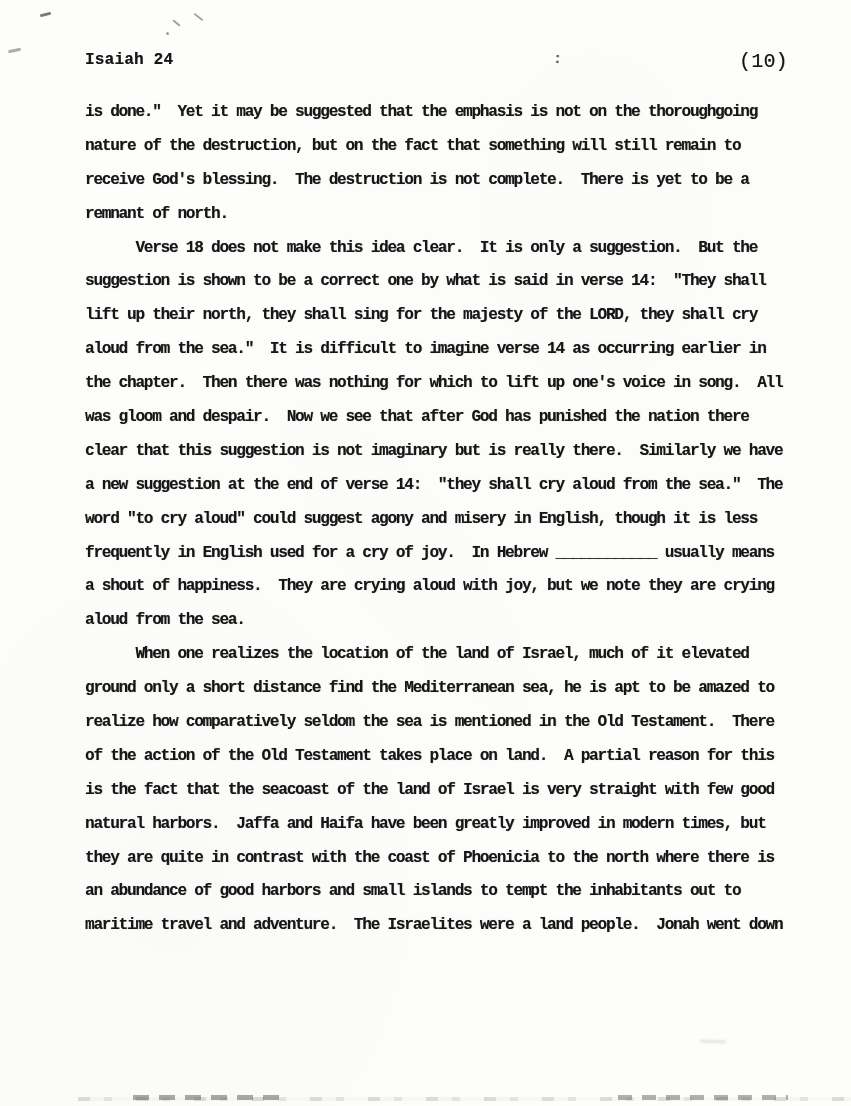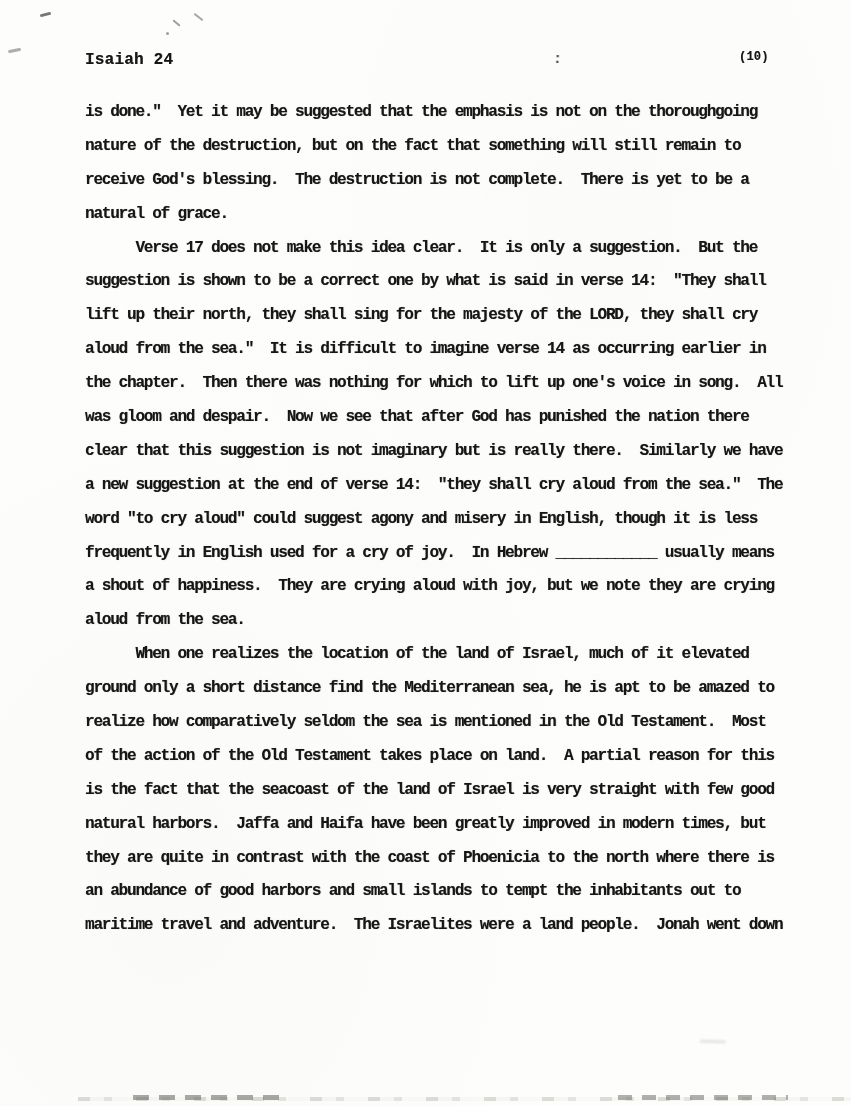--- a/index.html
+++ b/index.html
@@ -27,22 +27,22 @@
     font-size: 16px;
     font-weight: bold;
     letter-spacing: 0.2px;
     white-space: pre;
     text-shadow: 0.3px 0.3px 0.6px rgba(25,25,25,0.55);
   }
   .hdr-page-number {
     position: absolute;
     left: 739px;
     top: 50px;
-    font-size: 12px;
-    font-weight: bold;
+    font-size: 20px;
+    font-weight: normal;
     letter-spacing: 0.2px;
     white-space: pre;
     text-shadow: 0.3px 0.3px 0.6px rgba(25,25,25,0.55);
   }
   .hdr-smudge {
     position: absolute;
     left: 553px;
     top: 51px;
     font-size: 15px;
     font-weight: bold;
@@ -125,36 +125,36 @@
   <div class="speck speck-f"></div>
 
   <div class="hdr-title">Isaiah 24</div>
   <div class="hdr-smudge">:</div>
   <div class="hdr-page-number">(10)</div>
 
   <div class="doc-body">
       <div class="doc-line">is done."  Yet it may be suggested that the emphasis is not on the thoroughgoing</div>
       <div class="doc-line">nature of the destruction, but on the fact that something will still remain to</div>
       <div class="doc-line">receive God's blessing.  The destruction is not complete.  There is yet to be a</div>
-      <div class="doc-line">natural of grace.</div>
-      <div class="doc-line">      Verse 17 does not make this idea clear.  It is only a suggestion.  But the</div>
+      <div class="doc-line">remnant of north.</div>
+      <div class="doc-line">      Verse 18 does not make this idea clear.  It is only a suggestion.  But the</div>
       <div class="doc-line">suggestion is shown to be a correct one by what is said in verse 14:  "They shall</div>
       <div class="doc-line">lift up their north, they shall sing for the majesty of the LORD, they shall cry</div>
       <div class="doc-line">aloud from the sea."  It is difficult to imagine verse 14 as occurring earlier in</div>
       <div class="doc-line">the chapter.  Then there was nothing for which to lift up one's voice in song.  All</div>
       <div class="doc-line">was gloom and despair.  Now we see that after God has punished the nation there</div>
       <div class="doc-line">clear that this suggestion is not imaginary but is really there.  Similarly we have</div>
       <div class="doc-line">a new suggestion at the end of verse 14:  "they shall cry aloud from the sea."  The</div>
       <div class="doc-line">word "to cry aloud" could suggest agony and misery in English, though it is less</div>
       <div class="doc-line">frequently in English used for a cry of joy.  In Hebrew ____________ usually means</div>
       <div class="doc-line">a shout of happiness.  They are crying aloud with joy, but we note they are crying</div>
       <div class="doc-line">aloud from the sea.</div>
       <div class="doc-line">      When one realizes the location of the land of Israel, much of it elevated</div>
       <div class="doc-line">ground only a short distance find the Mediterranean sea, he is apt to be amazed to</div>
-      <div class="doc-line">realize how comparatively seldom the sea is mentioned in the Old Testament.  Most</div>
+      <div class="doc-line">realize how comparatively seldom the sea is mentioned in the Old Testament.  There</div>
       <div class="doc-line">of the action of the Old Testament takes place on land.  A partial reason for this</div>
       <div class="doc-line">is the fact that the seacoast of the land of Israel is very straight with few good</div>
       <div class="doc-line">natural harbors.  Jaffa and Haifa have been greatly improved in modern times, but</div>
       <div class="doc-line">they are quite in contrast with the coast of Phoenicia to the north where there is</div>
       <div class="doc-line">an abundance of good harbors and small islands to tempt the inhabitants out to</div>
       <div class="doc-line">maritime travel and adventure.  The Israelites were a land people.  Jonah went down</div>
     </div>
 
   <div class="bottom-edge"></div>
 

